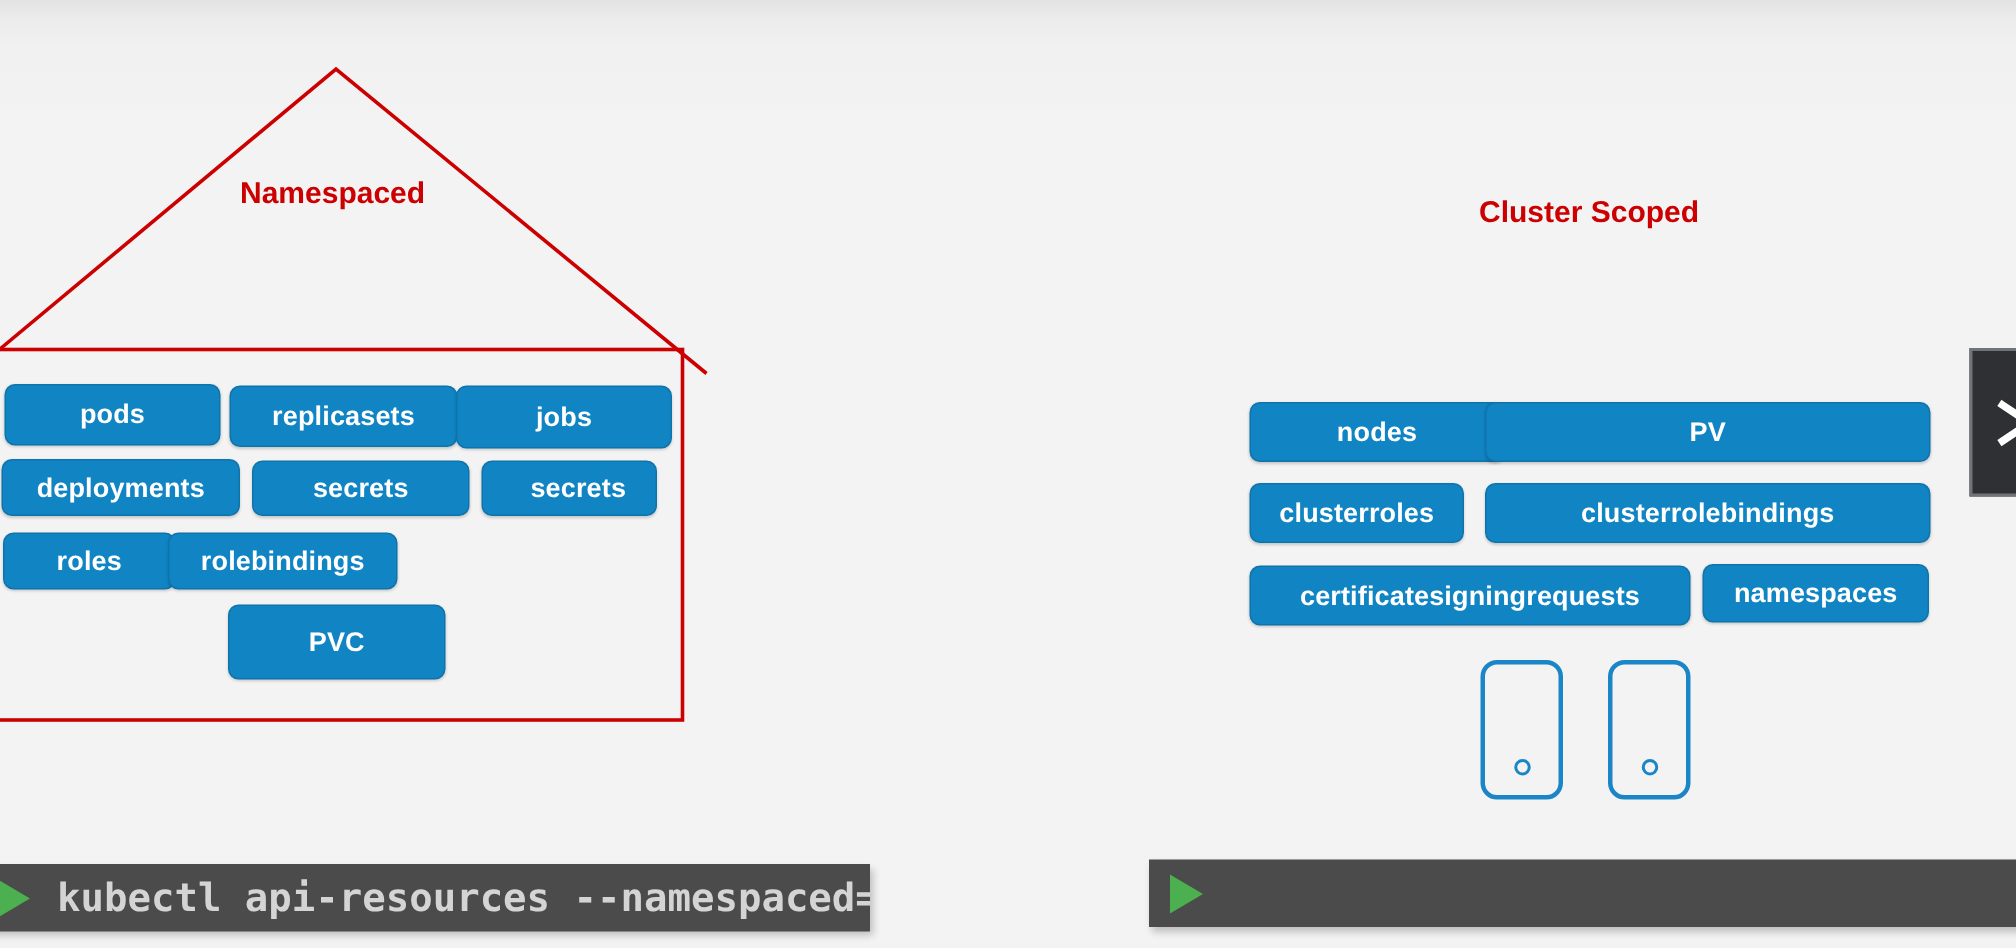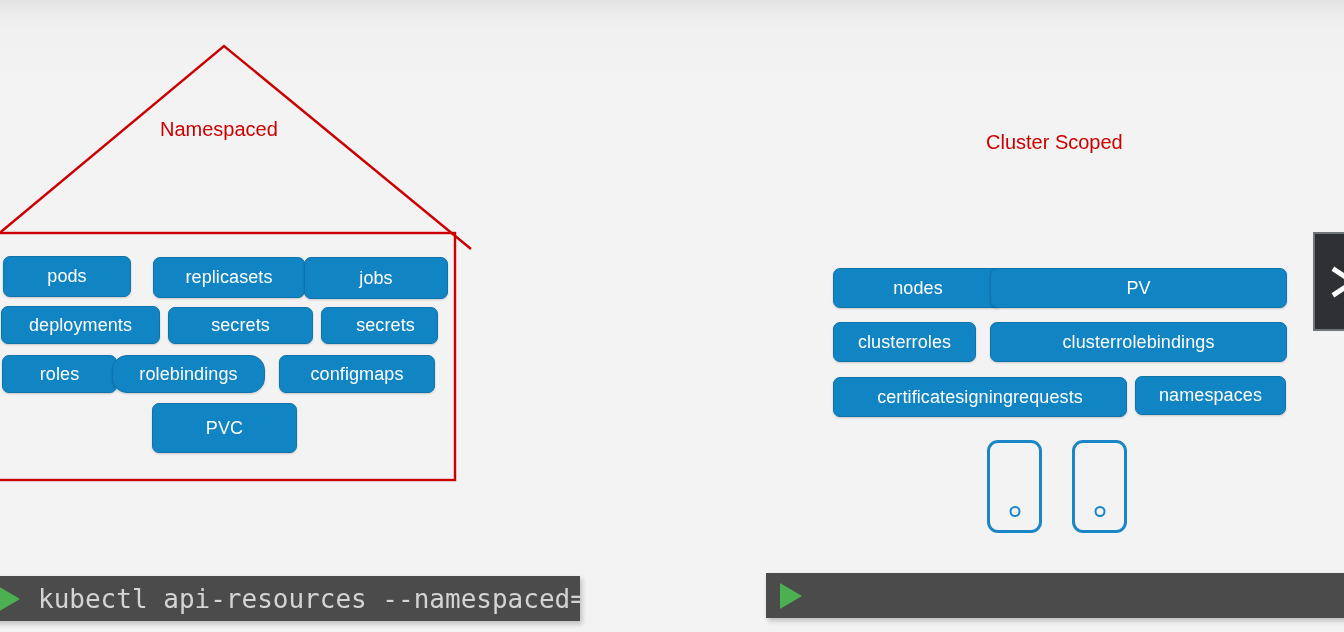--- a/index.html
+++ b/index.html
@@ -12,20 +12,21 @@
     overflow: hidden;
     font-family: "Liberation Sans", sans-serif;
     background: #f2f2f2;
   }
   #slide {
     position: relative;
     width: 1344px;
     height: 632px;
     background: linear-gradient(180deg, #e2e2e2 0%, #ececec 2%, #f1f1f1 5%, #f3f3f3 14%, #f3f3f3 100%);
     overflow: hidden;
+    font-weight: bold;
   }
 
   
   .house-svg {
     position: absolute;
     left: 0;
     top: 0;
     width: 1344px;
     height: 632px;
     pointer-events: none;
@@ -52,28 +53,28 @@
     display: flex;
     align-items: center;
     justify-content: center;
     box-sizing: border-box;
     box-shadow: 0 1px 2px rgba(0,0,0,0.18);
     white-space: nowrap;
     letter-spacing: 0.1px;
   }
 
   
-  #p-pods          { left: 3px;   top: 256px; width: 128px; height: 41px; }
+  #p-pods          { left: 3px;   top: 256px; width: 144px; height: 41px; }
   #p-replicasets   { left: 153px; top: 257px; width: 152px; height: 41px; }
   #p-jobs          { left: 304px; top: 257px; width: 144px; height: 42px; }
   #p-deployments   { left: 1px;   top: 306px; width: 159px; height: 38px; }
   #p-services      { left: 168px; top: 307px; width: 145px; height: 37px; }
   #p-secrets       { left: 321px; top: 307px; width: 117px; height: 37px; padding-left: 12px; }
   #p-roles         { left: 2px;   top: 355px; width: 115px;  height: 38px; }
-  #p-rolebindings  { left: 112px; top: 355px; width: 153px; height: 38px; border-radius: 15px; }
+  #p-rolebindings  { left: 112px; top: 355px; width: 153px; height: 38px; }
   #p-configmaps    { left: 279px; top: 355px; width: 156px; height: 38px; }
   #p-pvc           { left: 152px; top: 403px; width: 145px; height: 50px; }
 
   
   #c-nodes         { left: 833px;  top: 268px; width: 170px; height: 40px; }
   #c-pv            { left: 990px;  top: 268px; width: 297px; height: 40px; }
   #c-clusterroles  { left: 833px;  top: 322px; width: 143px; height: 40px; }
   #c-crb           { left: 990px;  top: 322px; width: 297px; height: 40px; }
   #c-csr           { left: 833px;  top: 377px; width: 294px; height: 40px; }
   #c-namespaces    { left: 1135px; top: 376px; width: 151px; height: 39px; }
@@ -178,21 +179,20 @@
   <div class="section-title" id="cs-title">Cluster Scoped</div>
 
   <div class="pill" id="p-pods">pods</div>
   <div class="pill" id="p-replicasets">replicasets</div>
   <div class="pill" id="p-jobs">jobs</div>
   <div class="pill" id="p-deployments">deployments</div>
   <div class="pill" id="p-services">secrets</div>
   <div class="pill" id="p-secrets">secrets</div>
   <div class="pill" id="p-roles">roles</div>
   <div class="pill" id="p-rolebindings">rolebindings</div>
-  <div class="pill" id="p-configmaps">configmaps</div>
   <div class="pill" id="p-pvc">PVC</div>
 
   <div class="pill" id="c-nodes">nodes</div>
   <div class="pill" id="c-pv">PV</div>
   <div class="pill" id="c-clusterroles">clusterroles</div>
   <div class="pill" id="c-crb">clusterrolebindings</div>
   <div class="pill" id="c-csr">certificatesigningrequests</div>
   <div class="pill" id="c-namespaces">namespaces</div>
 
   <div class="node-icon" id="node-a">

